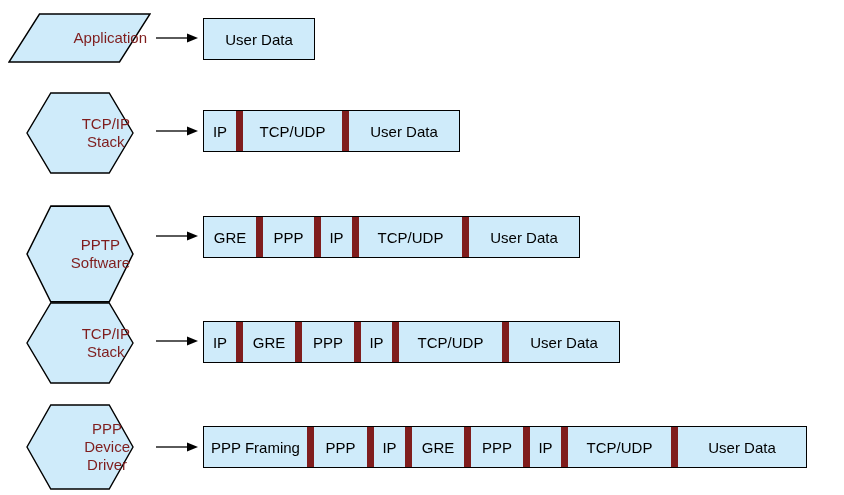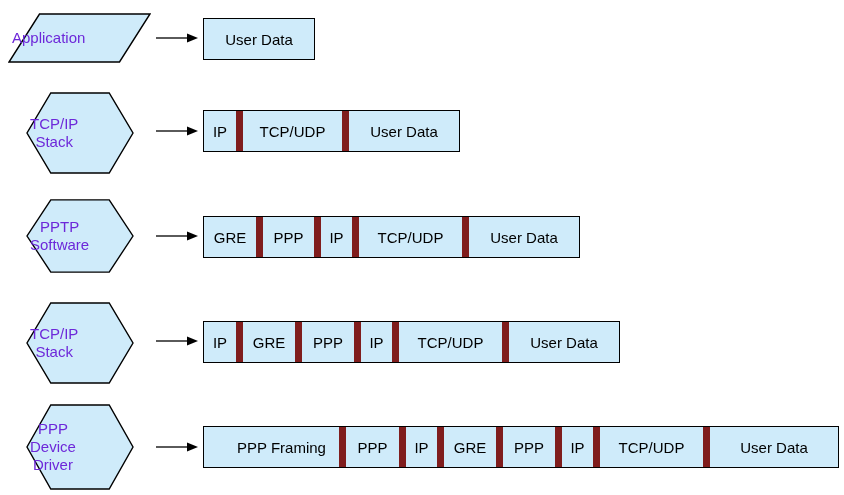--- a/index.html
+++ b/index.html
@@ -18,23 +18,23 @@
   .row {
     position: absolute;
     left: 0;
     width: 844px;
   }
   
   .shape {
     position: absolute;
     display: flex;
     align-items: center;
-    justify-content: flex-start;
+    justify-content: flex-end;
     text-align: center;
-    color: #6d28d9;
+    color: #7f1d1d;
     font-size: 15px;
     line-height: 18px;
     box-sizing: border-box;
   }
   .shape .shape-label {
     position: relative;
     z-index: 2;
     white-space: pre-line;
     padding: 0 4px;
   }
@@ -117,21 +117,21 @@
             <polygon points="32,1.5 43,6 32,10.5" fill="#000000"></polygon>
           </svg>
         </div>
         <div class="packet" style="left: 203px; top: 110px; height: 42px;">
           <div class="field" style="width: 39px;">IP</div>
           <div class="field" style="width: 106px;">TCP/UDP</div>
           <div class="field" style="width: 110px;">User Data</div>
         </div>
       </div>
       <div class="row">
-        <div class="shape" style="left: 26px; top: 199px; width: 108px; height: 74px;">
+        <div class="shape" style="left: 26px; top: 205px; width: 108px; height: 98px;">
           <div class="shape-bg">
             <svg viewBox="0 0 108 82" preserveAspectRatio="none">
               <polygon points="24.8,1.0 83.2,1.0 107.0,41.0 83.2,81.0 24.8,81.0 1.0,41.0" fill="#cfebfa" stroke="#000000" stroke-width="1.4"></polygon>
             </svg>
           </div>
           <span class="shape-label">PPTP
 Software</span>
         </div>
         <div class="arrow" style="left: 155px; top: 230px; width: 44px;">
           <svg viewBox="0 0 44 12" preserveAspectRatio="none">
@@ -183,21 +183,21 @@
 Device
 Driver</span>
         </div>
         <div class="arrow" style="left: 155px; top: 441px; width: 44px;">
           <svg viewBox="0 0 44 12" preserveAspectRatio="none">
             <line x1="1" y1="6" x2="33" y2="6" stroke="#000000" stroke-width="1.3"></line>
             <polygon points="32,1.5 43,6 32,10.5" fill="#000000"></polygon>
           </svg>
         </div>
         <div class="packet" style="left: 203px; top: 426px; height: 42px;">
-          <div class="field" style="width: 122px; margin-left: 20px;">PPP Framing</div>
+          <div class="field" style="width: 110px;">PPP Framing</div>
           <div class="field" style="width: 60px;">PPP</div>
           <div class="field" style="width: 38px;">IP</div>
           <div class="field" style="width: 59px;">GRE</div>
           <div class="field" style="width: 59px;">PPP</div>
           <div class="field" style="width: 38px;">IP</div>
           <div class="field" style="width: 110px;">TCP/UDP</div>
           <div class="field" style="width: 128px;">User Data</div>
         </div>
       </div>
     </div>

